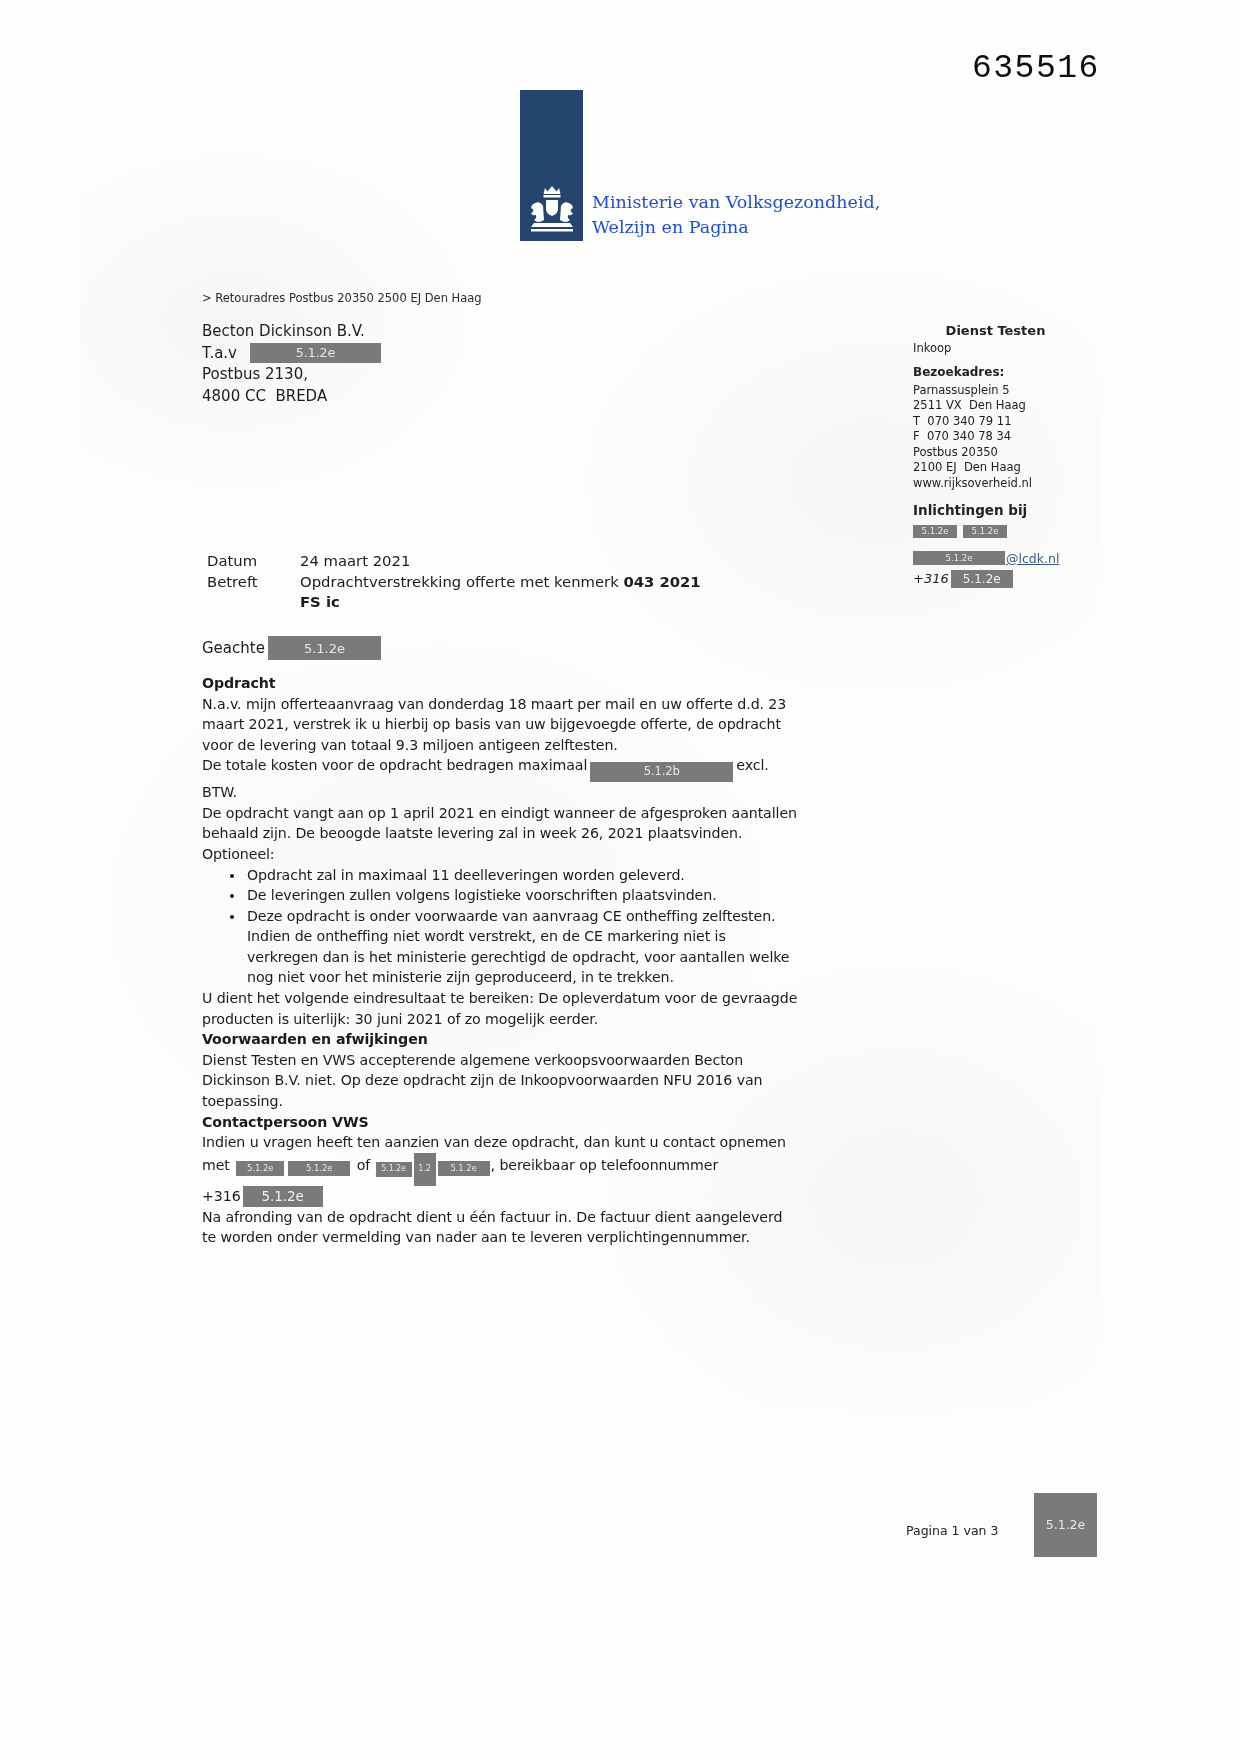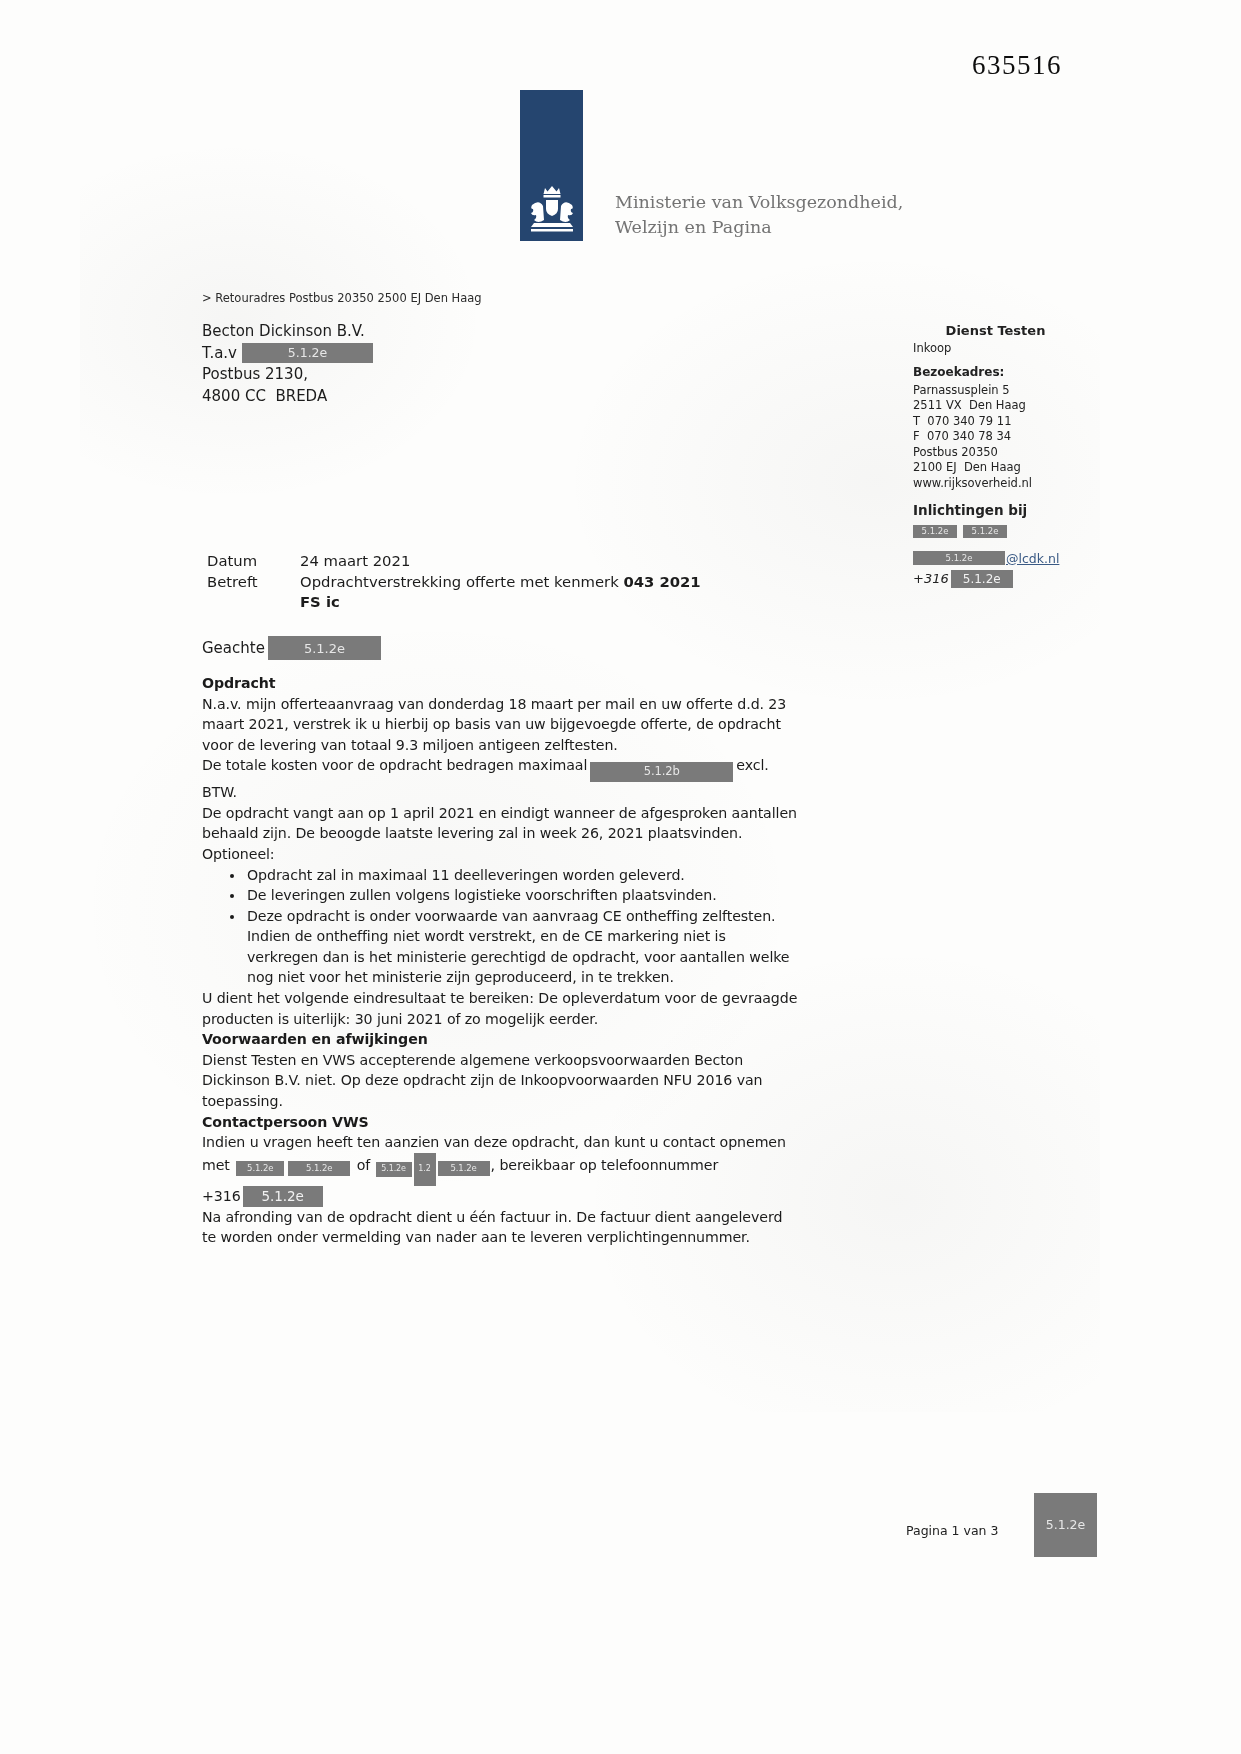--- a/index.html
+++ b/index.html
@@ -4,31 +4,31 @@
 <style>
   html,body{margin:0;padding:0;background:#e9e9e9;}
   .page{position:relative;width:1241px;height:1754px;background:#fdfdfc;overflow:hidden;
         font-family:"DejaVu Sans",sans-serif;color:#1c1c1c;}
   .scan-texture{position:absolute;left:80px;top:82px;width:1020px;height:1330px;pointer-events:none;
         background:
           radial-gradient(ellipse 420px 300px at 15% 18%, rgba(110,110,105,.05), transparent 60%),
           radial-gradient(ellipse 520px 380px at 78% 30%, rgba(110,110,105,.05), transparent 60%),
           radial-gradient(ellipse 600px 480px at 35% 62%, rgba(110,110,105,.045), transparent 60%),
           radial-gradient(ellipse 520px 420px at 80% 84%, rgba(110,110,105,.05), transparent 60%);}
-  .doc-number{position:absolute;left:972px;top:50px;font-size:27px;letter-spacing:1.5px;color:#0e0e0e;
-        font-family:Liberation Serif, serif;}
+  .doc-number{position:absolute;left:972px;top:50px;font-size:33px;letter-spacing:1.5px;color:#0e0e0e;
+        font-family:Liberation Mono, monospace;}
   .logo-bar{position:absolute;left:520px;top:90px;width:63px;height:151px;background:#25456f;
         display:flex;align-items:flex-end;justify-content:center;padding-bottom:2px;box-sizing:border-box;}
-  .ministry-name{position:absolute;left:615px;top:190px;font-family:"DejaVu Serif",serif;
-        font-size:17.5px;line-height:25px;color:#737373;}
+  .ministry-name{position:absolute;left:592px;top:190px;font-family:"DejaVu Serif",serif;
+        font-size:17.5px;line-height:25px;color:#1d4ed8;}
   .retouradres{position:absolute;left:202px;top:291px;font-size:11.5px;color:#2b2b2b;}
   .redact{display:inline-flex;align-items:center;justify-content:center;background:#7a7a7a;
         color:#e7e7e7;line-height:1;vertical-align:middle;}
   .recipient{position:absolute;left:202px;top:321px;font-size:15px;line-height:21.5px;}
-  .recipient .tav-row{display:flex;align-items:center;height:21.5px;}
+  .recipient .tav-row{display:flex;align-items:center;height:21.5px;gap:8px;}
   .r-tav{width:131px;height:20px;font-size:12.5px;margin-left:5px;}
   .pre{white-space:pre-wrap;}
   .sidebar{position:absolute;left:913px;top:323px;width:165px;font-size:11.5px;line-height:15.5px;color:#222;}
   .sb-dept{font-weight:bold;font-size:13px;margin-bottom:2px;text-align:center;}
   .sb-label{font-weight:bold;font-size:12px;margin-top:9px;margin-bottom:2px;}
   .sb-inl{font-weight:bold;font-size:13.5px;margin-top:12px;margin-bottom:6px;}
   .sb-redact-row{display:flex;gap:6px;}
   .r-sb-small{width:44px;height:13px;font-size:8.5px;}
   .sb-email-row{margin-top:13px;display:flex;align-items:center;}
   .r-sb-email{width:92px;height:14px;font-size:8.5px;}

